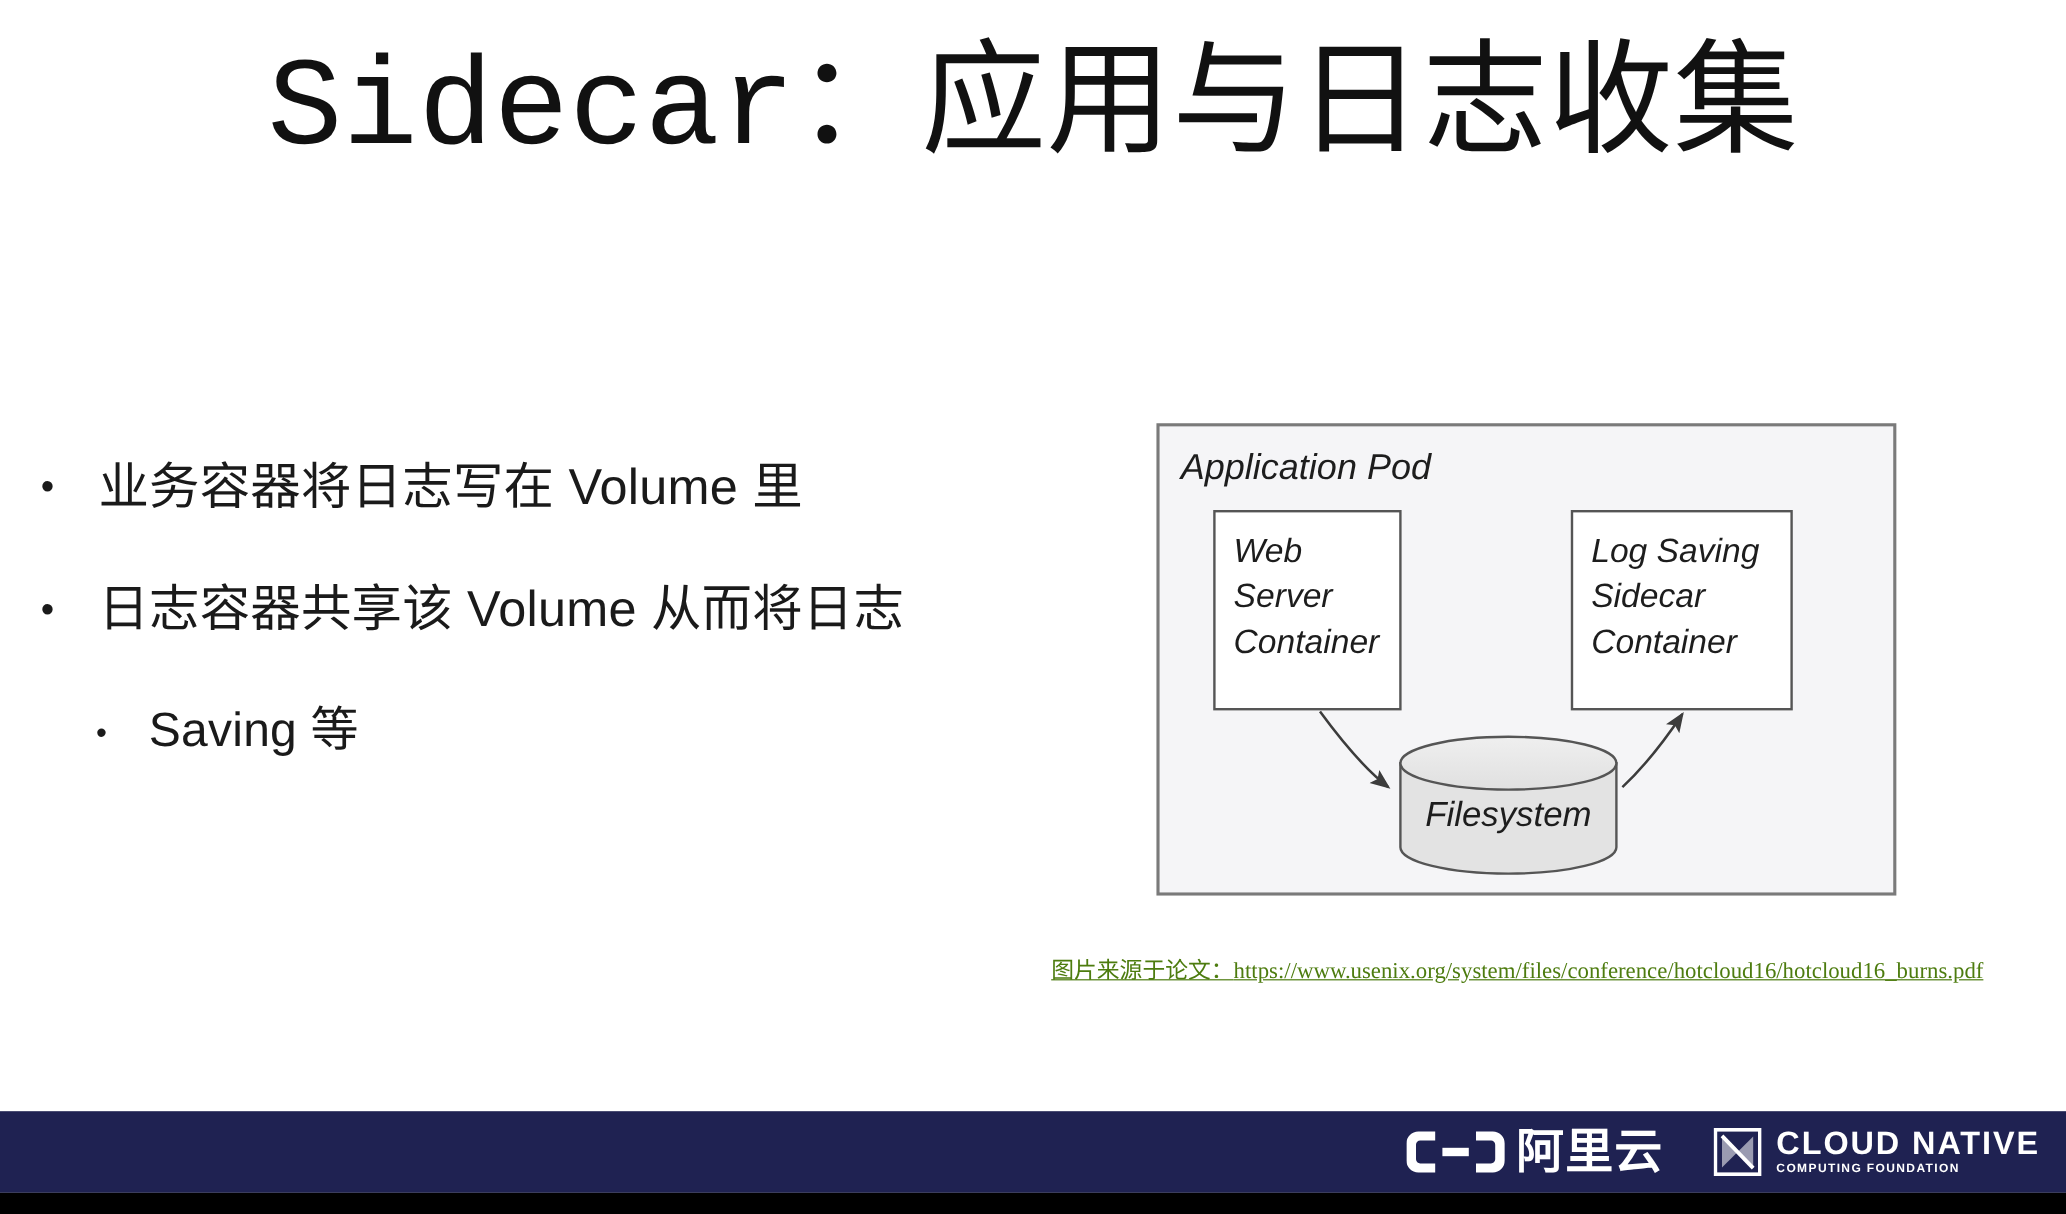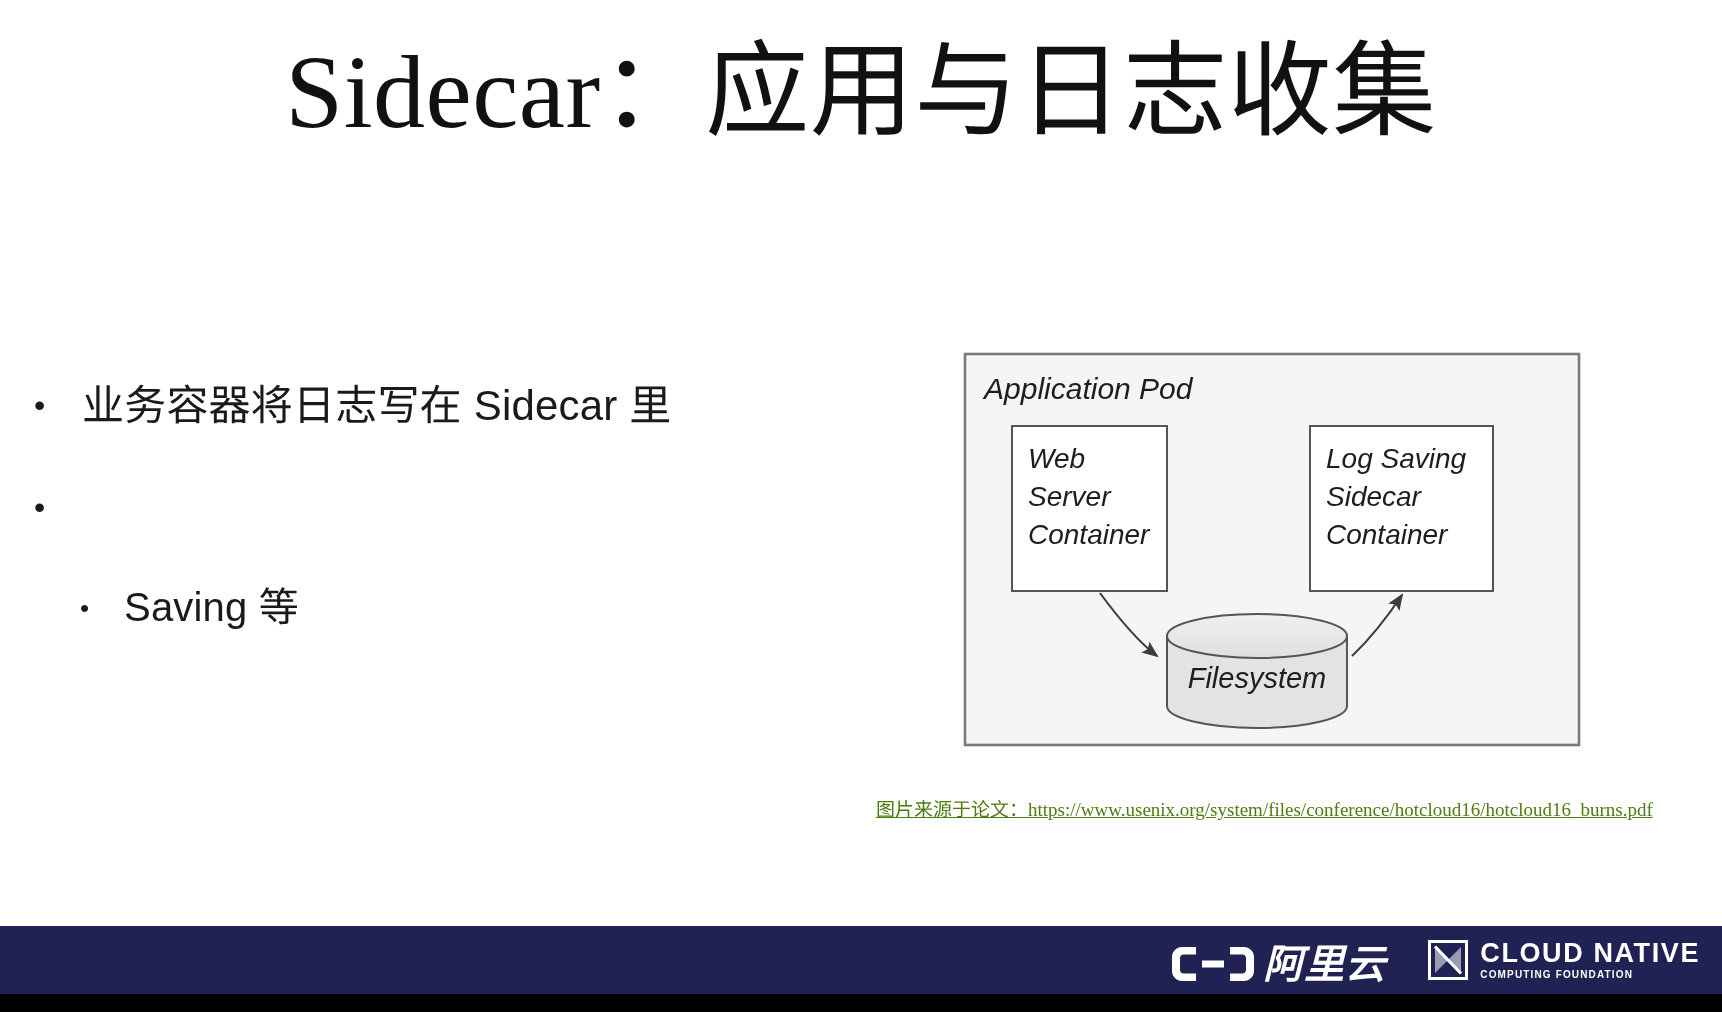--- a/index.html
+++ b/index.html
@@ -21,21 +21,21 @@
     overflow: hidden;
   }
 
   
   #slide-title {
     position: absolute;
     left: 0;
     top: 34px;
     width: 1722px;
     text-align: center;
-    font-family: Liberation Serif, serif;
+    font-family: Liberation Mono, monospace;
     font-size: 104px;
     font-weight: 400;
     line-height: 1.12;
     color: #111111;
     letter-spacing: 0.5px;
     white-space: nowrap;
   }
 
   
   #bullets {
@@ -142,24 +142,23 @@
     top: 932px;
     height: 56px;
     display: flex;
     align-items: center;
     gap: 42px;
   }
 
   
   .aliyun-logo {
     display: flex;
-    align-items: flex-end;
+    align-items: center;
     gap: 9px;
     height: 48px;
-    font-style: italic;
   }
   .aliyun-mark {
     display: block;
   }
   .aliyun-word {
     color: #ffffff;
     font-size: 40px;
     font-weight: 700;
     letter-spacing: 1px;
     line-height: 1;
@@ -199,26 +198,27 @@
 <body>
 
 <div id="slide">
 
   <div id="slide-title">Sidecar：应用与日志收集</div>
 
   <div id="bullets">
 
     <div class="bullet-row lvl1">
       <span class="bullet-dot">•</span>
-      <span class="bullet-text">业务容器将日志写在 Sidecar 里</span>
+      <span class="bullet-text">业务容器将日志写在 Volume 里</span>
     </div>
 
     <div class="bullet-row lvl1">
       <span class="bullet-dot">•</span>
       <span class="bullet-text">
+        <span class="l2">日志容器共享该 Volume 从而将日志</span>
       </span>
     </div>
 
     <div class="bullet-row lvl2">
       <span class="bullet-dot">•</span>
       <span class="bullet-text">Saving 等</span>
     </div>
 
   </div>
 

